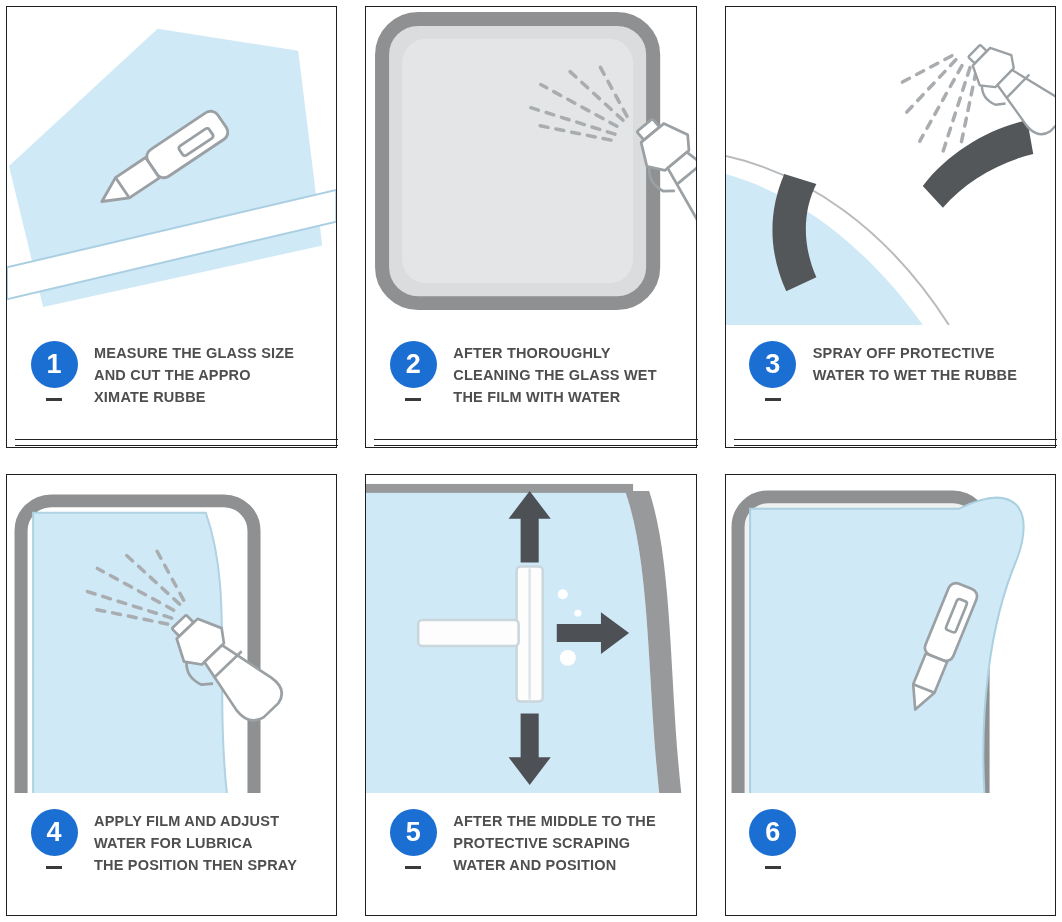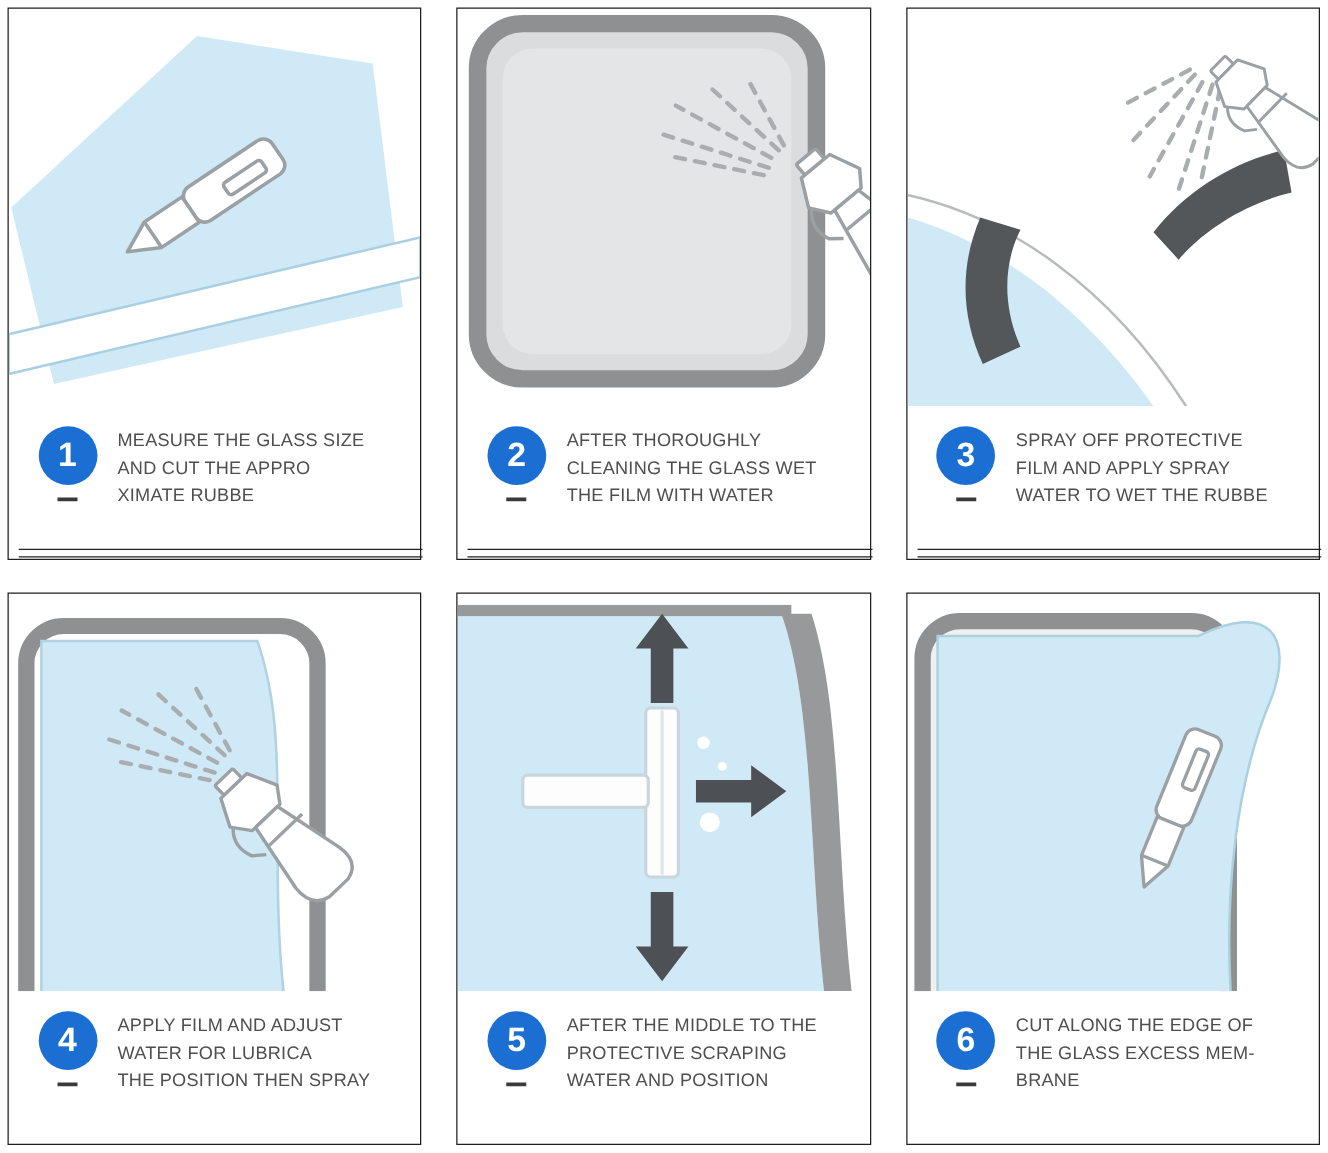--- a/index.html
+++ b/index.html
@@ -30,21 +30,21 @@
   .badge-col{width:54px;display:flex;flex-direction:column;align-items:center;flex:none;}
   .badge{
     width:47px;height:47px;border-radius:50%;
     background:#1b6fd2;color:#fff;
     font-size:27px;font-weight:bold;
     display:flex;align-items:center;justify-content:center;
   }
   .badge-dash{width:16px;height:3px;background:#3a3a3a;margin-top:10px;}
   .step-text{
     margin-left:13px;padding-top:1px;
-    font-size:14.5px;font-weight:400;color:#4e4e4e;
+    font-size:14.5px;font-weight:700;color:#4e4e4e;
     line-height:1.52;letter-spacing:.2px;
   }
   .hidden-defs{position:absolute;width:0;height:0;overflow:hidden;}
 </style>
 </head>
 <body>
 
 <svg class="hidden-defs" aria-hidden="true">
   <defs>
     <g id="sprayer" fill="#fff" stroke="#9aa0a3" stroke-width="3" stroke-linejoin="round">
@@ -129,21 +129,20 @@
         <use href="#sprayer" transform="translate(226,66) rotate(-46) scale(0.78)"></use>
       </svg>
     </div>
     <div class="caption">
       <div class="badge-col">
         <div class="badge">3</div>
         <div class="badge-dash"></div>
       </div>
       <div class="step-text">
         <div>SPRAY OFF PROTECTIVE</div>
-        <div>FILM AND APPLY SPRAY</div>
         <div>WATER TO WET THE RUBBE</div>
       </div>
     </div>
   </section>
 
   <section class="panel">
     <div class="illus">
       <svg viewBox="0 0 328 320" preserveAspectRatio="none">
         <rect x="14" y="26" width="232" height="330" rx="30" fill="#ffffff" stroke="#8e9092" stroke-width="13"></rect>
         <path d="M26,38 H198 C226,118 206,210 220,330 L26,330 Z" fill="#cfe9f6" stroke="#b0d2e2" stroke-width="2"></path>
@@ -202,21 +201,16 @@
         <rect x="12" y="22" width="244" height="330" rx="30" fill="#eef0f1" stroke="#8e9092" stroke-width="13"></rect>
         <path d="M24,34 L232,34 C288,6 308,34 290,84 C262,150 252,240 258,330 L24,330 Z" fill="#cfe9f6" stroke="#abd0e0" stroke-width="2"></path>
         <use href="#knife" transform="translate(258,118) rotate(112) scale(0.88)"></use>
       </svg>
     </div>
     <div class="caption">
       <div class="badge-col">
         <div class="badge">6</div>
         <div class="badge-dash"></div>
       </div>
-      <div class="step-text">
-        <div>CUT ALONG THE EDGE OF</div>
-        <div>THE GLASS EXCESS MEM-</div>
-        <div>BRANE</div>
-      </div>
     </div>
   </section>
 
 </div>
 
 </body></html>

